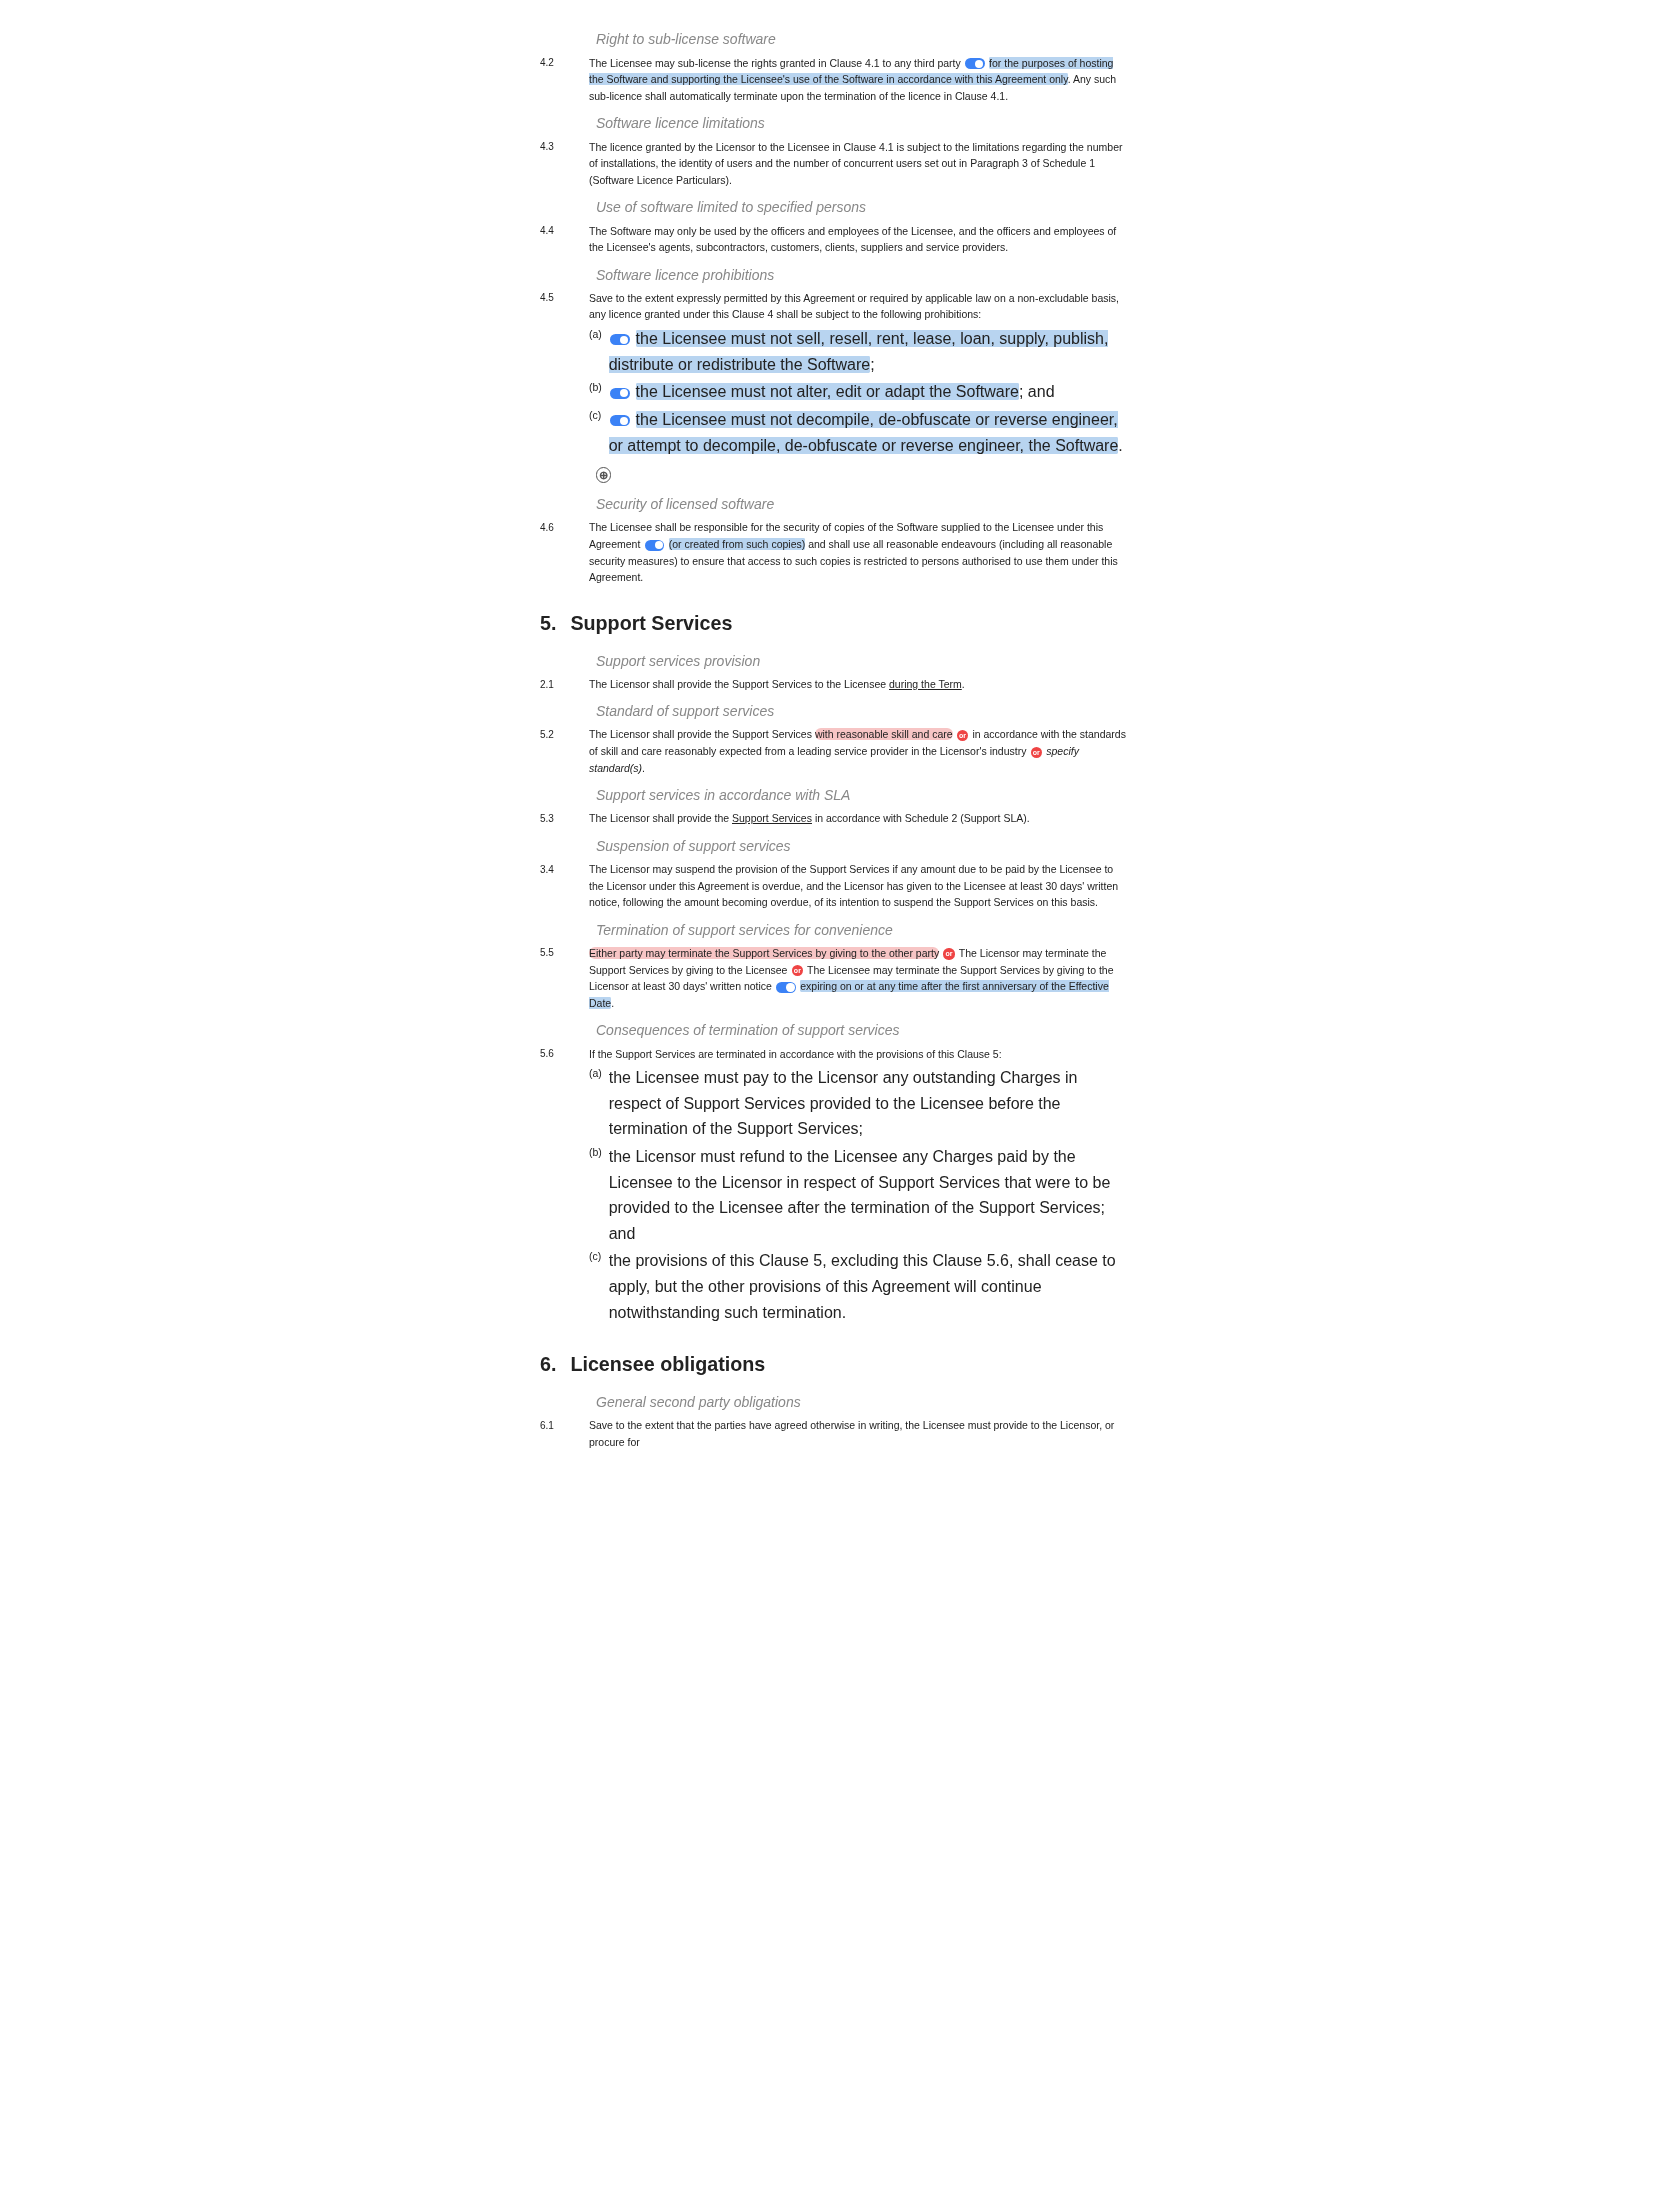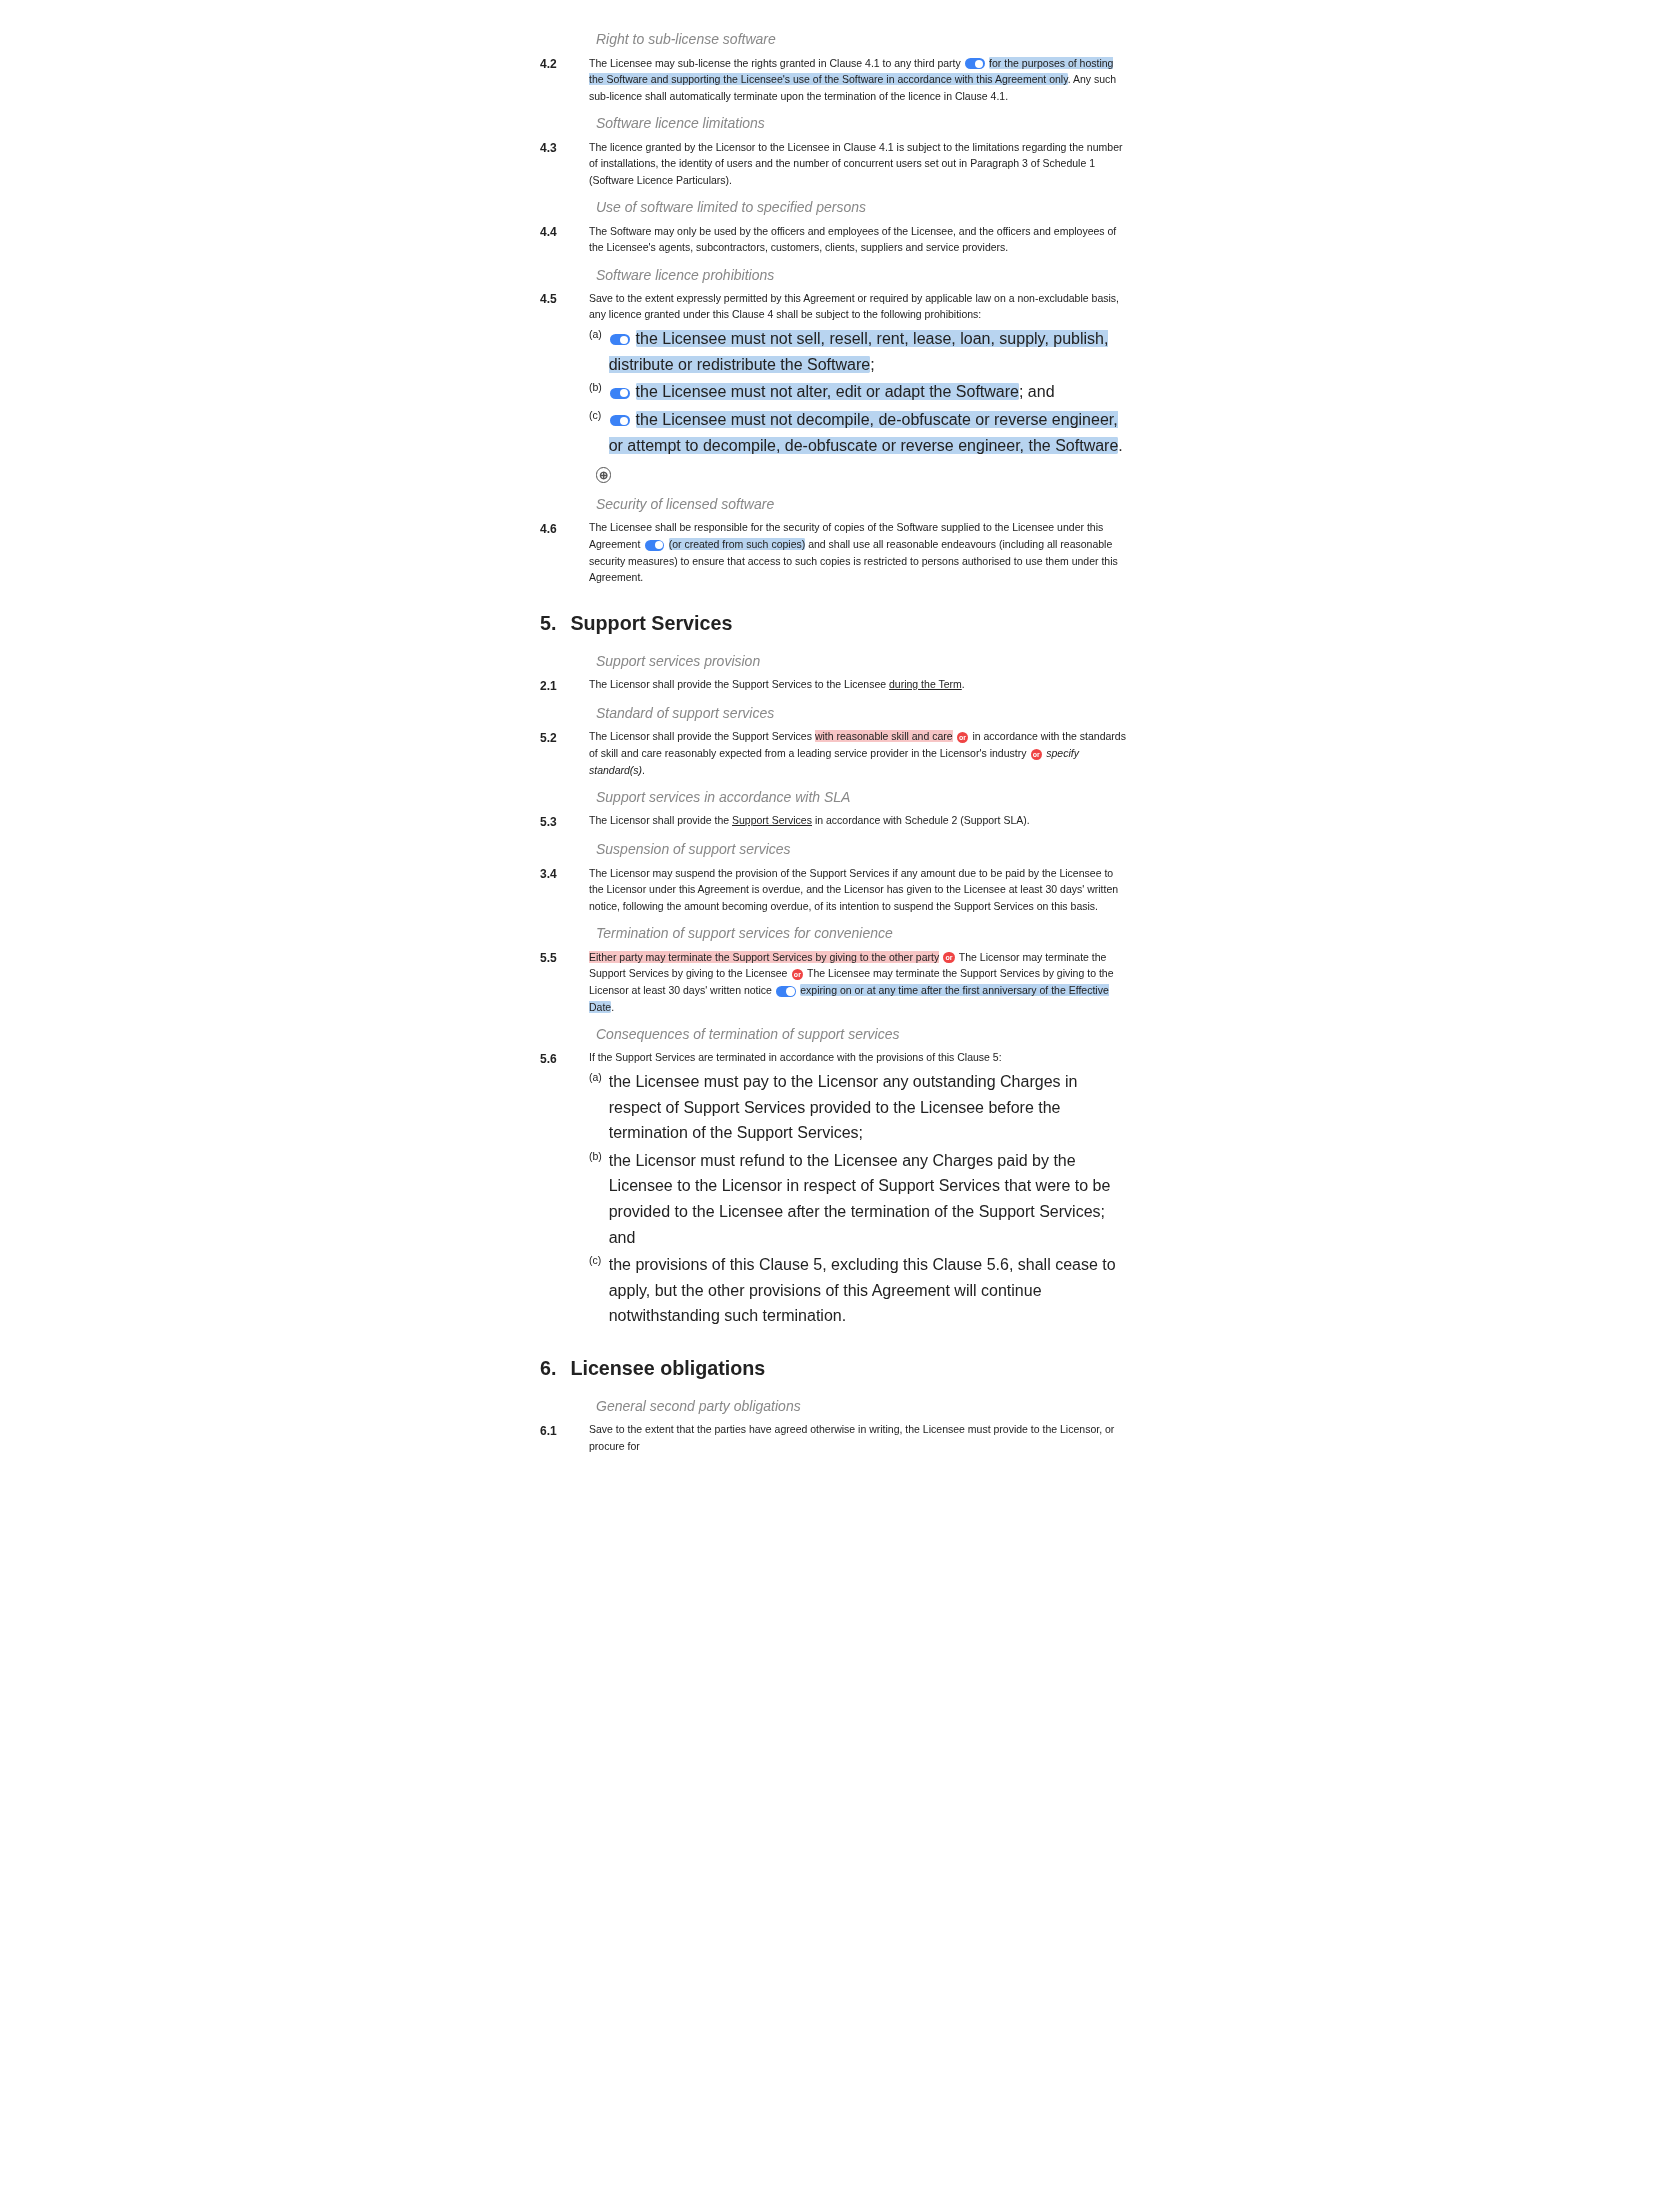--- a/index.html
+++ b/index.html
@@ -32,40 +32,40 @@
     }
 
     .clause-row {
       display: flex;
       margin: 4.2px 0 4.2px 0;
       align-items: flex-start;
     }
 
     .clause-num {
       min-width: 49px;
-      font-weight: bold;
+      font-weight: normal;
       padding-top: 0.7px;
       color: #222;
-      font-size: 12px;
+      font-size: 10px;
     }
 
     .clause-text {
       flex: 1;
       font-size: 10.5px;
       line-height: 1.6;
     }
 
     .highlighted-blue {
       background-color: #b8d4f0;
       border-radius: 1.4px;
     }
 
     .highlighted-pink {
       background-color: #f7c5c5;
-      border-radius: 0;
+      border-radius: 6px;
     }
 
     .toggle {
       display: inline-flex;
       align-items: center;
       vertical-align: middle;
       margin: 0 1.4px;
     }
 
     .toggle-track {

